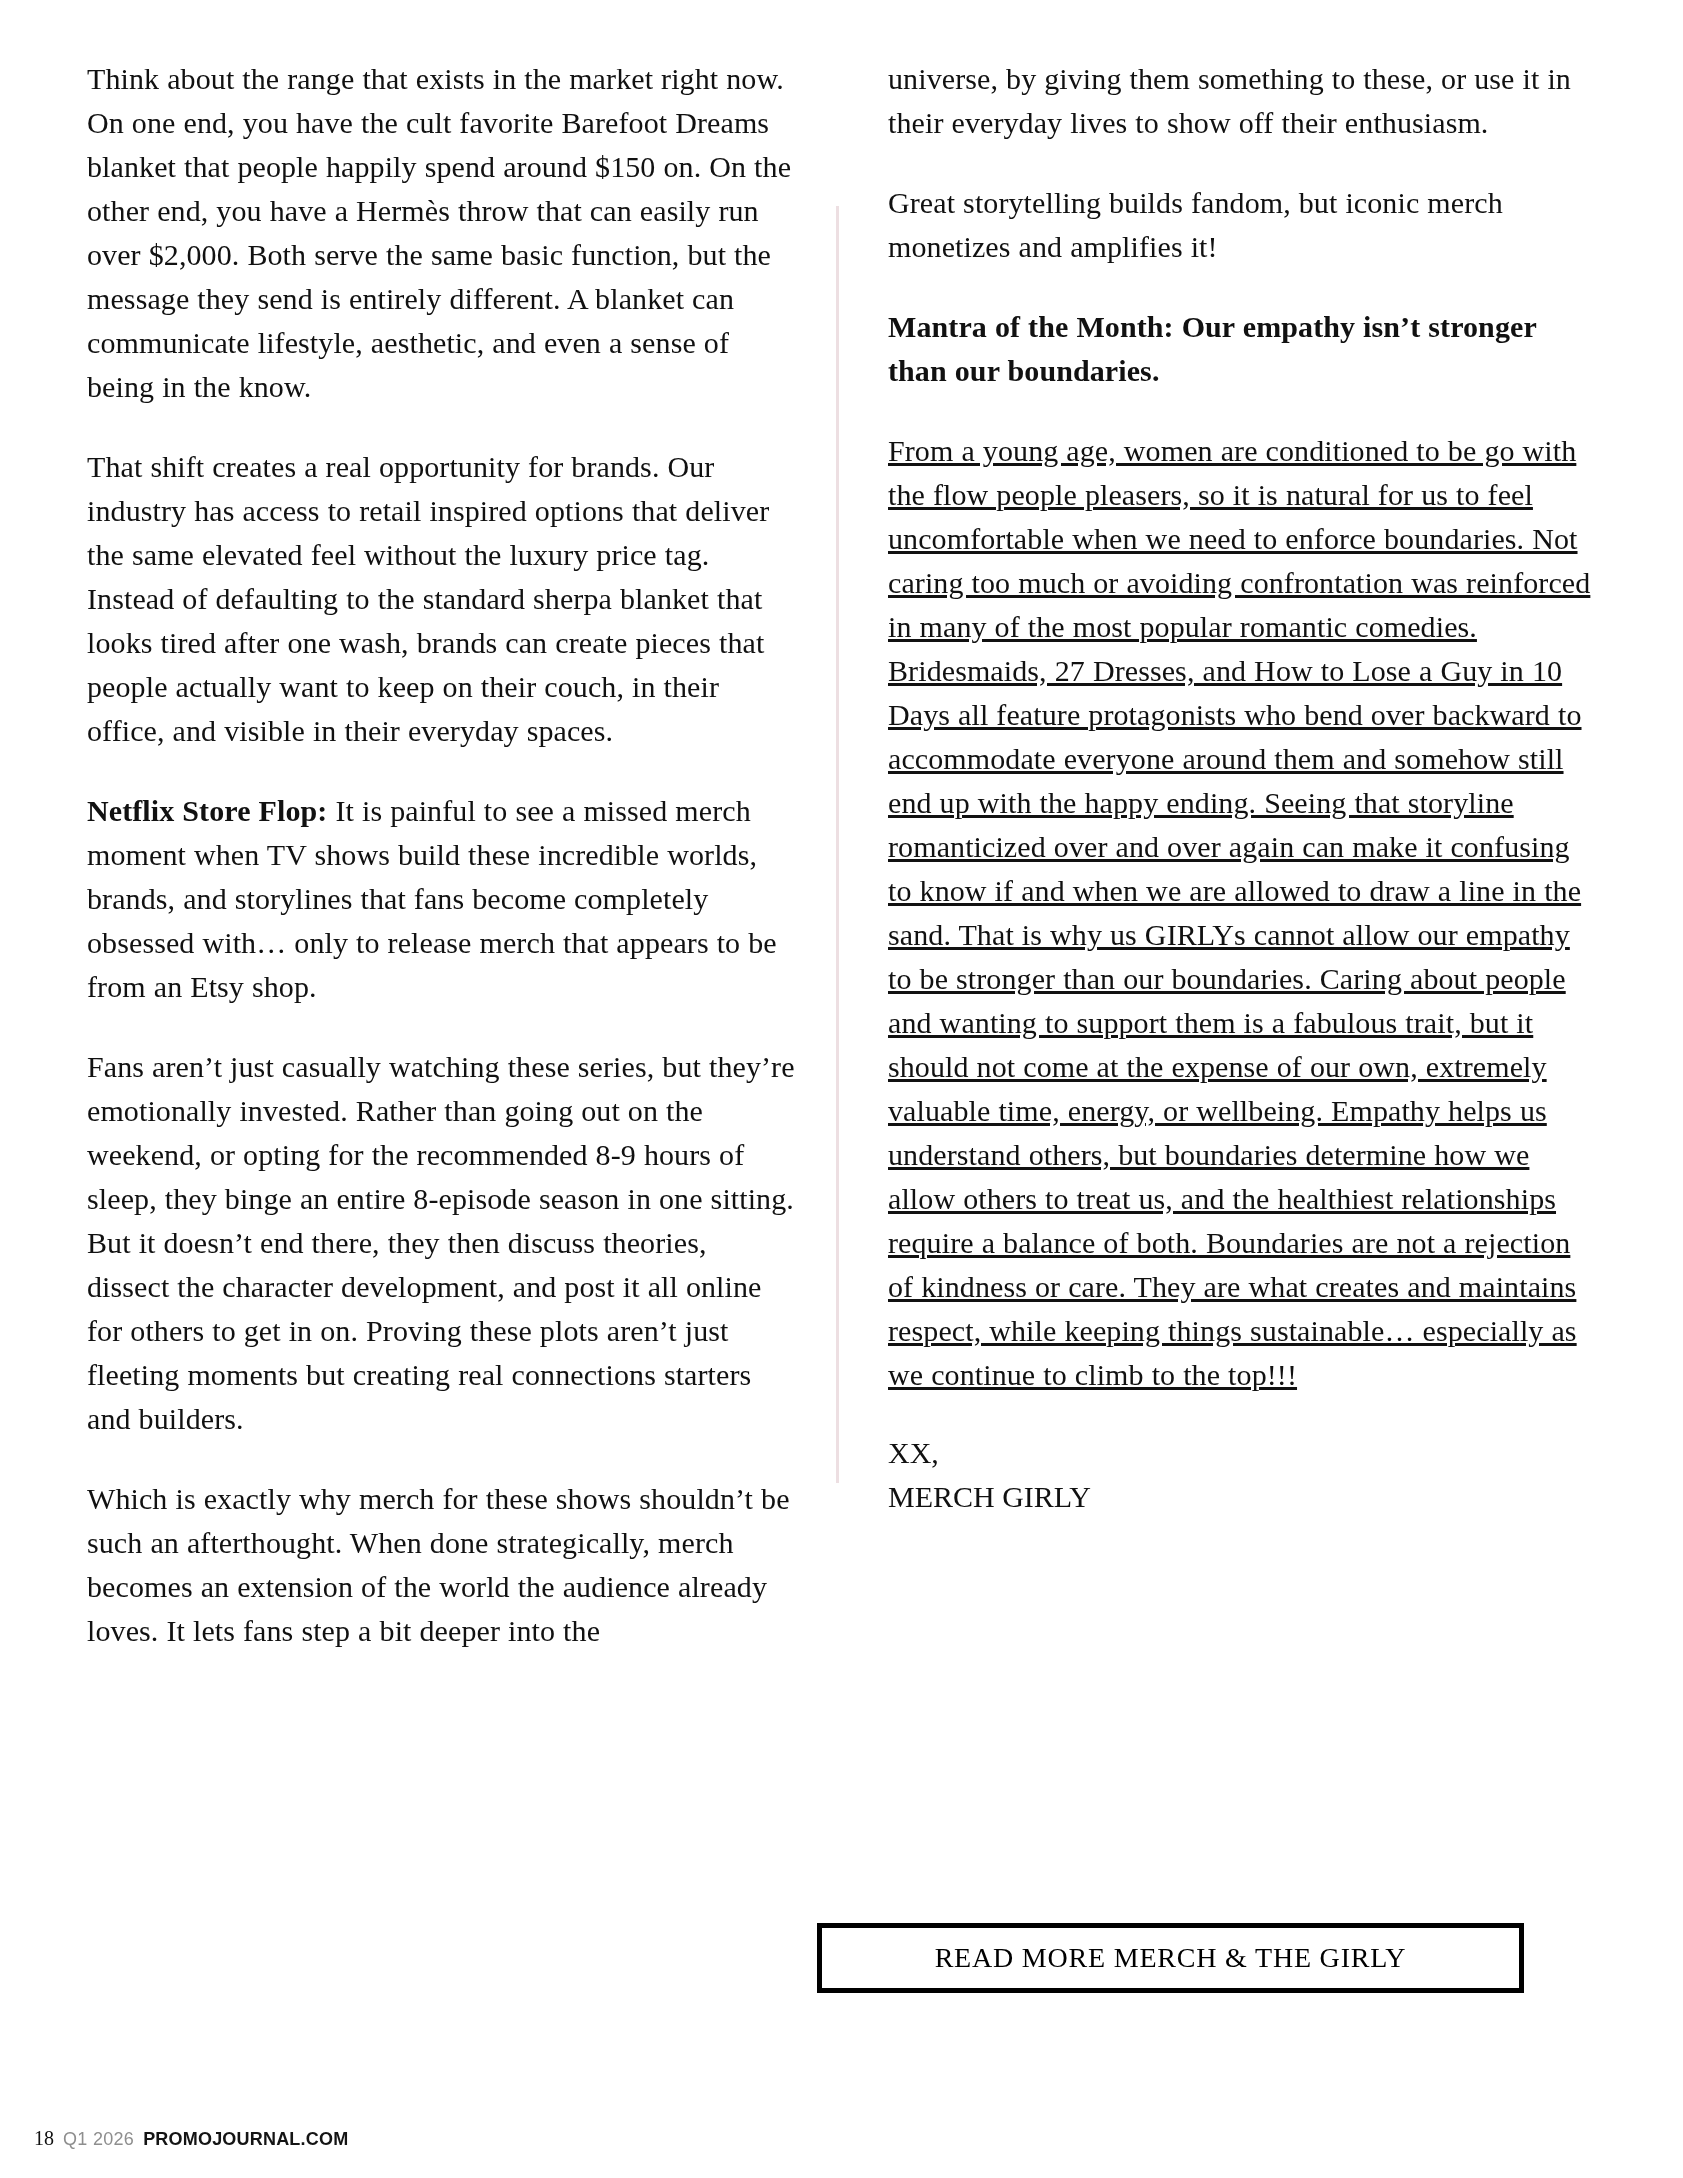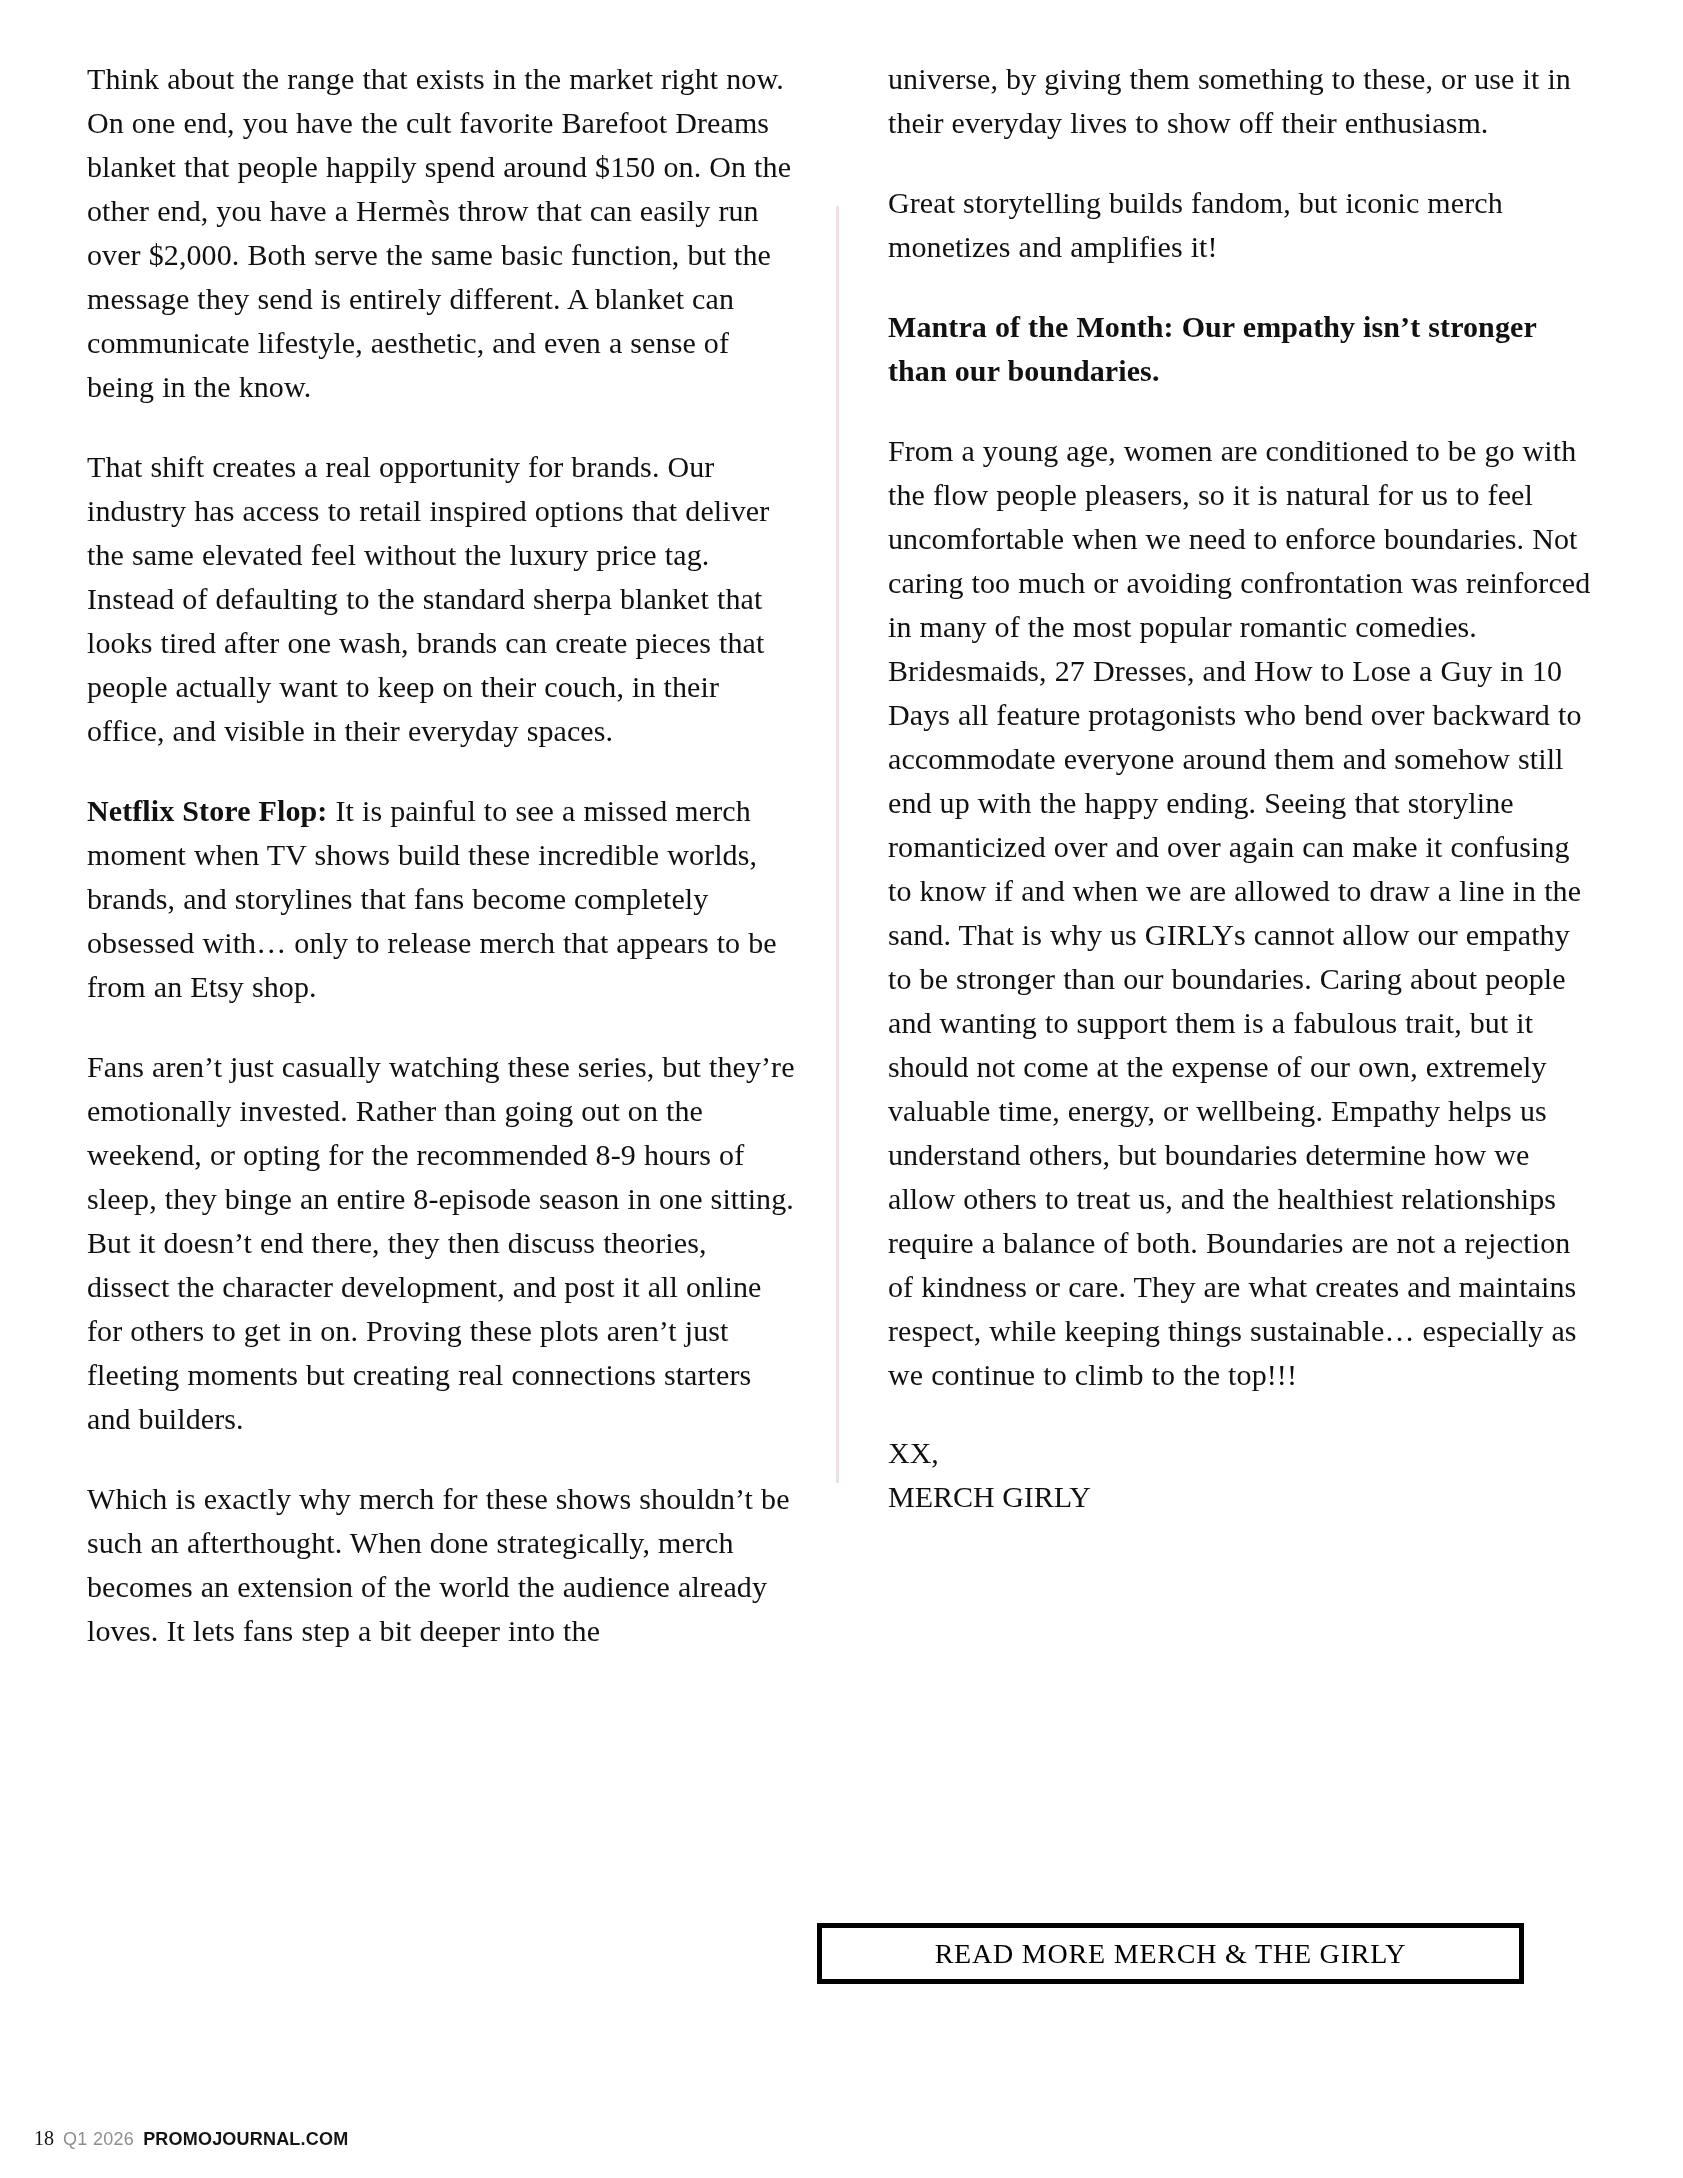--- a/index.html
+++ b/index.html
@@ -53,39 +53,39 @@
     font-size: 30px;
     line-height: 44px;
     letter-spacing: 0.1px;
     text-align: left;
     word-spacing: 0.4px;
   }
   p.body:last-child { margin-bottom: 0; }
 
   .lead { font-weight: bold; }
 
-  p.tight { margin-bottom: 34px; }
+  p.tight { margin-bottom: 34px; text-decoration: underline; }
 
   .signoff {
     margin: 0;
     font-size: 30px;
     line-height: 44px;
   }
 
   
   .cta-wrap {
     position: absolute;
     left: 817px;
     top: 1923px;
     width: 707px;
   }
   .cta {
     box-sizing: border-box;
     width: 100%;
-    height: 61px;
+    height: 70px;
     border: 5px solid #000000;
     background: #ffffff;
     display: flex;
     align-items: center;
     justify-content: center;
     font-family: "Liberation Serif", "DejaVu Serif", serif;
     font-size: 28px;
     letter-spacing: 0.8px;
     color: #000000;
     cursor: pointer;

